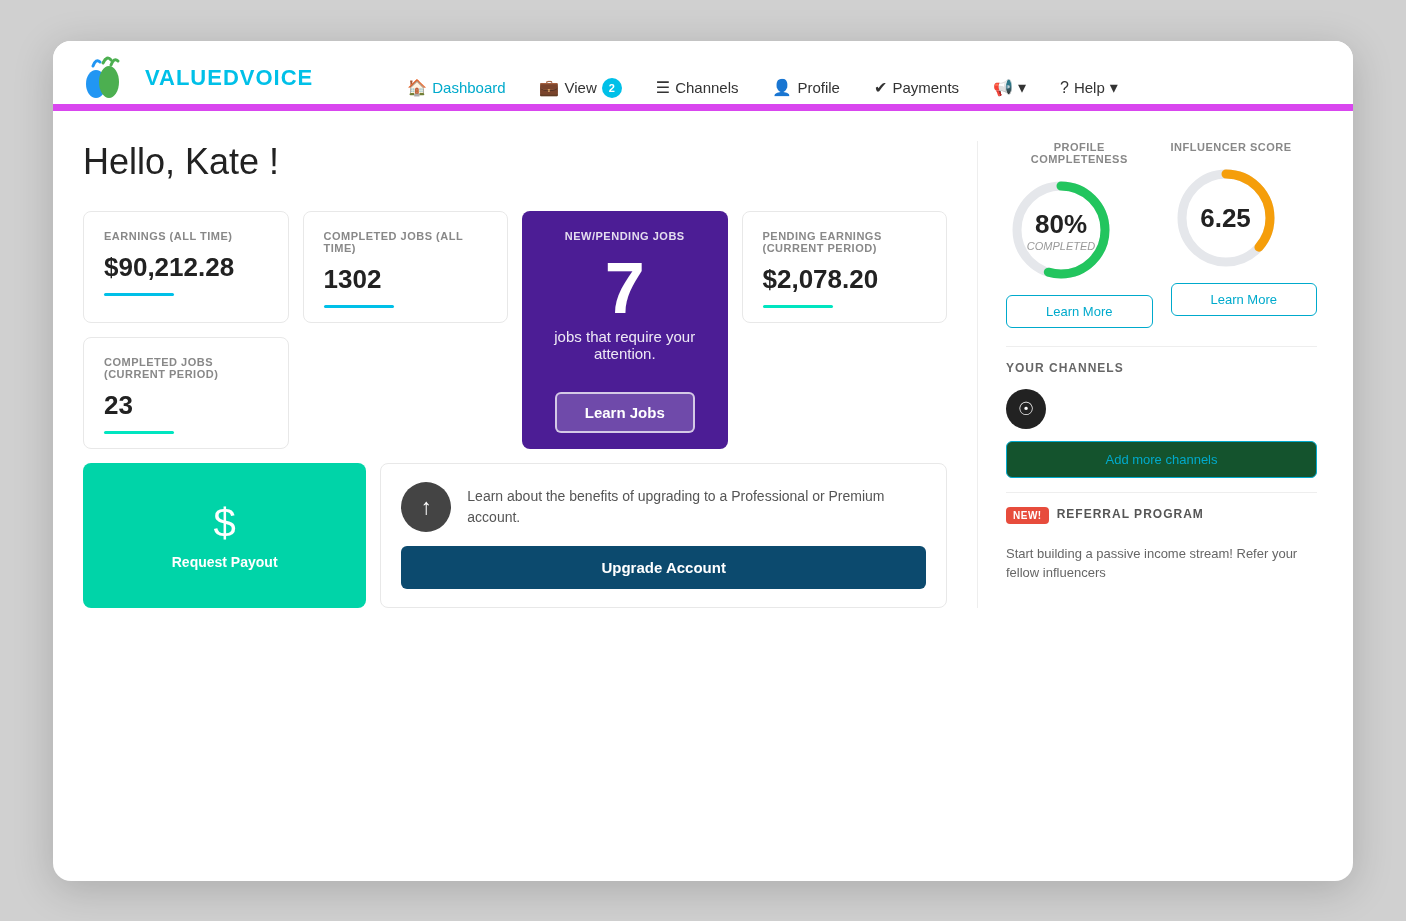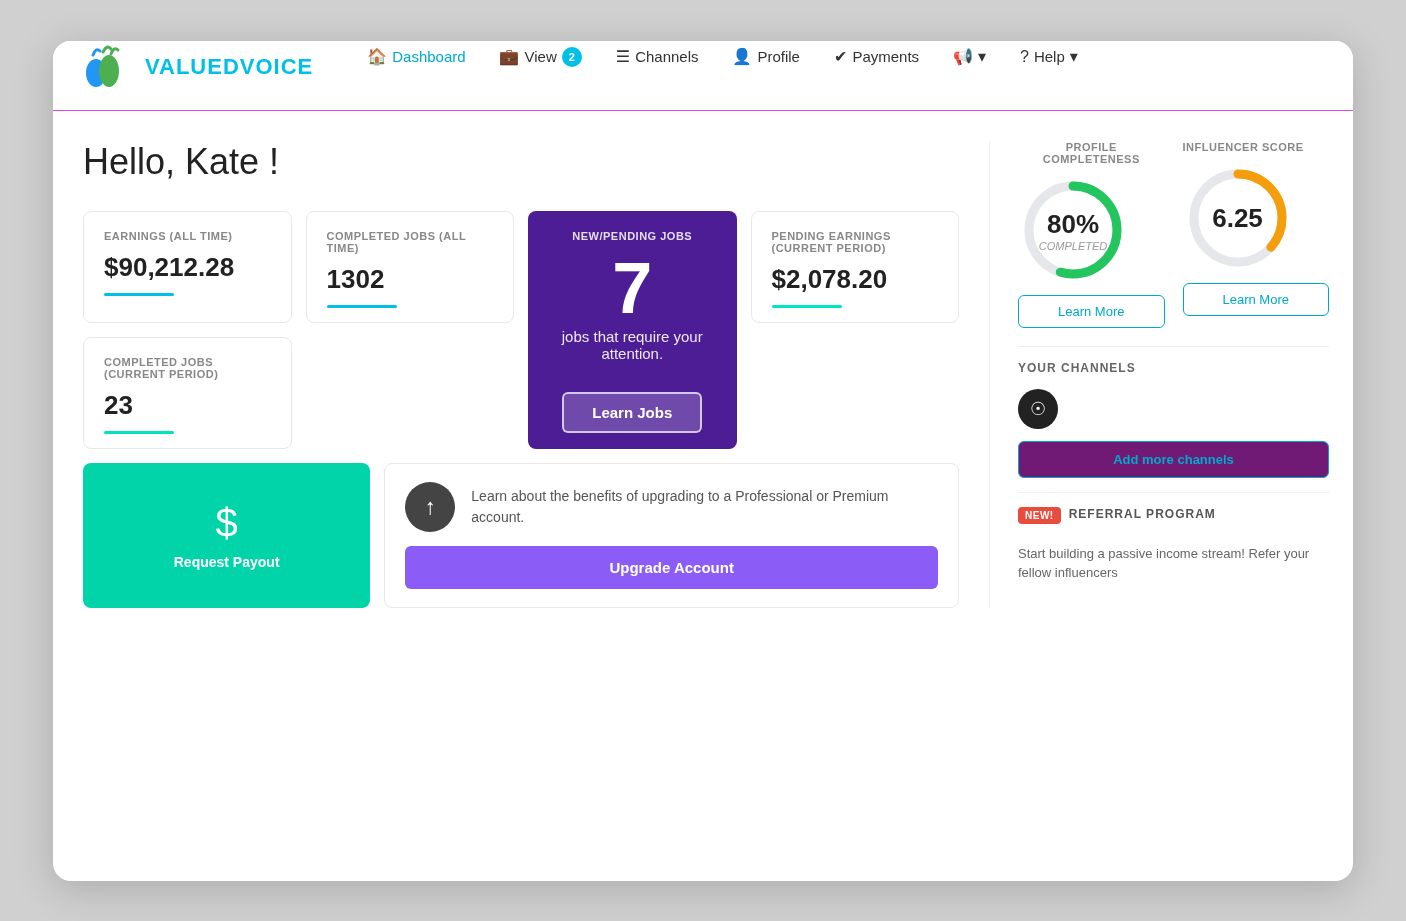--- a/index.html
+++ b/index.html
@@ -15,25 +15,26 @@
       background: #fff;
       border-radius: 18px;
       box-shadow: 0 8px 40px rgba(0,0,0,0.18);
       width: 1300px;
       min-height: 840px;
       overflow: hidden;
     }
     
     .navbar {
       display: flex;
-      align-items: flex-start;
+      align-items: flex-end;
       padding: 0 30px;
       height: 70px;
-      border-bottom: 1px solid #d946ef;
+      border-bottom: 7px solid #d946ef;
       background: #fff;
+      gap: 40px;
     }
     .logo-area {
       display: flex;
       align-items: center;
       gap: 10px;
       margin-right: 40px;
     }
     .logo-icon svg { width: 52px; height: 48px; }
     .logo-text { font-size: 22px; font-weight: 700; letter-spacing: 1px; color: #222; }
     .logo-text span { color: #00c0e8; }
@@ -66,21 +67,21 @@
       display: flex;
       align-items: center;
       justify-content: center;
       font-weight: bold;
     }
     .nav-icon { font-size: 16px; }
     
     .main-content {
       display: flex;
       gap: 0;
-      padding: 30px 24px 20px 30px;
+      padding: 30px 36px 20px 30px;
     }
     .left-panel {
       flex: 1;
       padding-right: 30px;
     }
     .right-panel {
       width: 340px;
       border-left: 1px solid #eee;
       padding-left: 28px;
     }
@@ -219,21 +220,21 @@
       background: #444;
       border-radius: 50%;
       display: flex;
       align-items: center;
       justify-content: center;
       flex-shrink: 0;
     }
     .upgrade-arrow-inner { font-size: 22px; color: #fff; }
     .upgrade-text { font-size: 14px; color: #555; line-height: 1.5; }
     .upgrade-btn {
-      background: #8b5cf6;
+      background: #0c4a6e;
       color: #fff;
       border: none;
       border-radius: 6px;
       padding: 13px;
       font-size: 15px;
       font-weight: 600;
       cursor: pointer;
       width: 100%;
     }
 
@@ -296,29 +297,28 @@
       height: 40px;
       background: #222;
       border-radius: 50%;
       display: flex;
       align-items: center;
       justify-content: center;
       font-size: 18px;
       color: #fff;
     }
     .add-channels-btn {
-      background: #701a75;
+      background: #14532d;
       border: 1.5px solid #00aacc;
       color: #00aacc;
       border-radius: 6px;
       padding: 10px;
       font-size: 13px;
       cursor: pointer;
       width: 100%;
-      font-weight: bold;
     }
     .referral-section { margin-top: 14px; }
     .referral-header {
       display: flex;
       align-items: flex-start;
       gap: 8px;
       margin-bottom: 20px;
     }
     .new-badge {
       background: #e74c3c;

